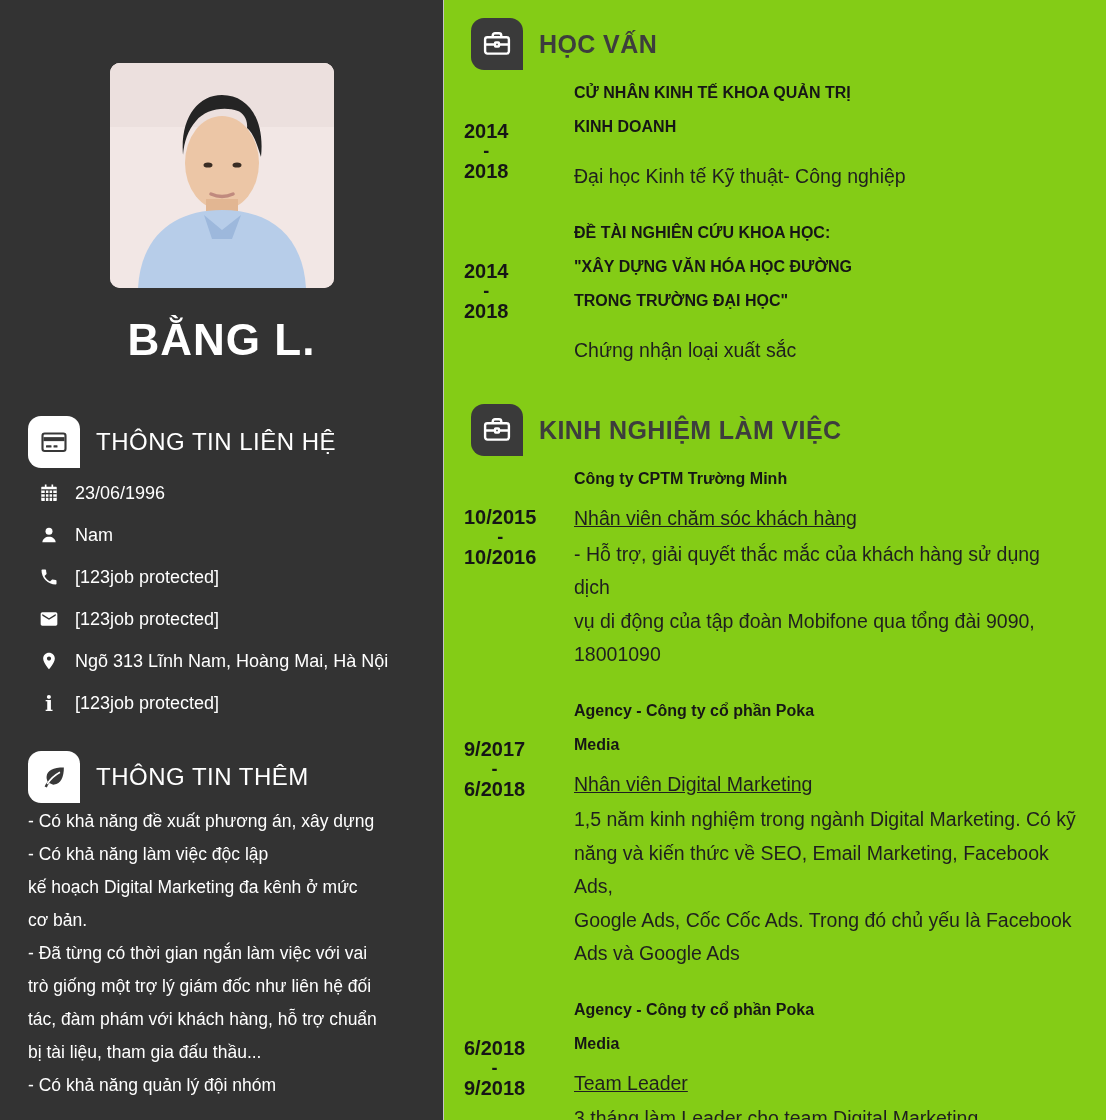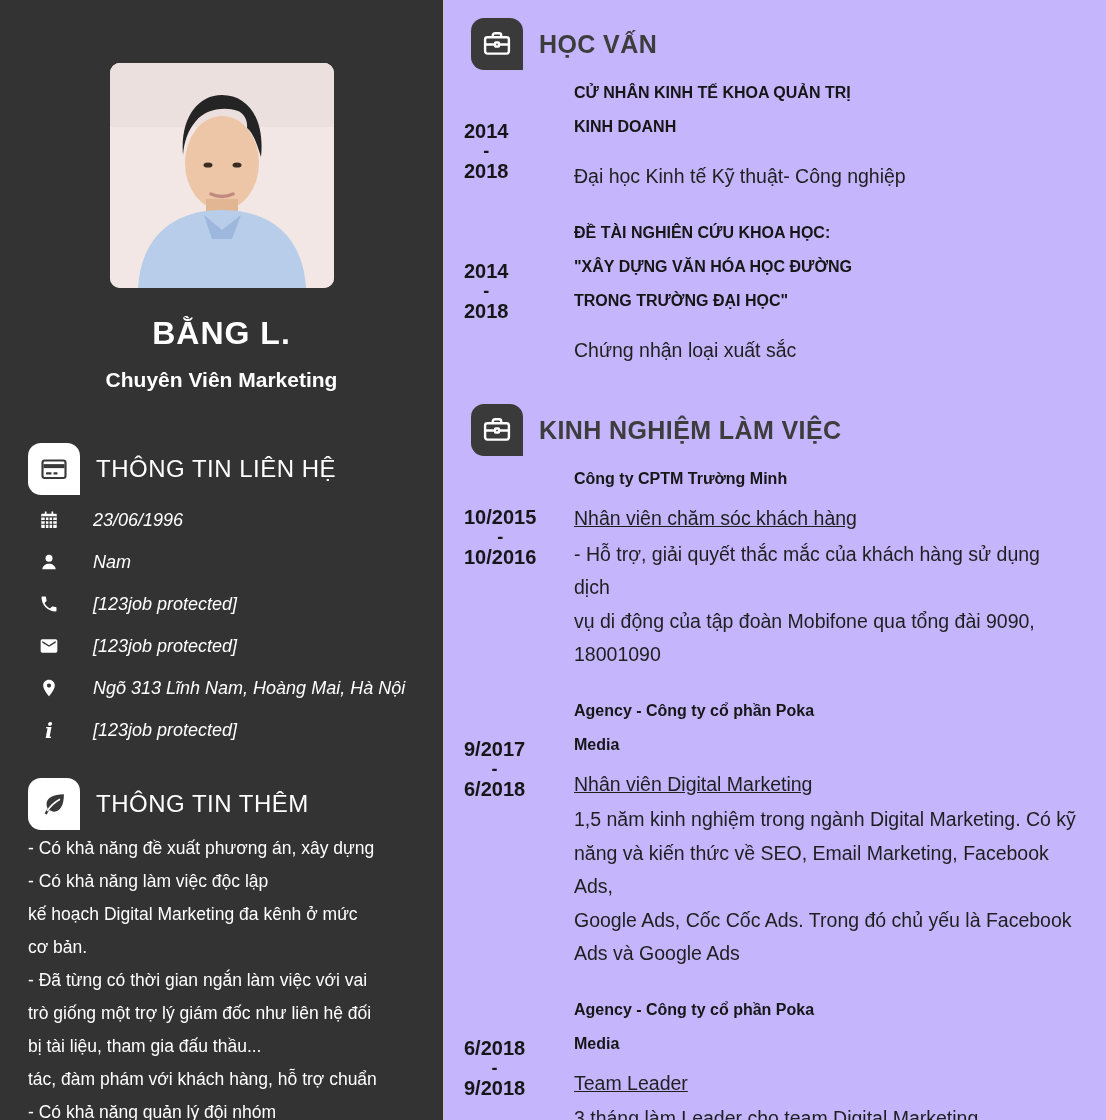--- a/index.html
+++ b/index.html
@@ -3,44 +3,44 @@
 <meta charset="utf-8">
 <style>
   html,body{margin:0;padding:0;width:1106px;height:1120px;overflow:hidden;background:#fff;}
   body{font-family:"Liberation Sans","DejaVu Sans",sans-serif;}
   .page{display:flex;width:1106px;height:1120px;}
 
   
   .sidebar{width:443px;min-width:443px;height:1120px;background:#333333;color:#ffffff;overflow:hidden;}
   .photo{width:224px;height:225px;margin:63px auto 0;border-radius:10px;overflow:hidden;background:#f2e7e5;}
   .photo svg{display:block;}
-  .name{margin-top:27px;text-align:center;font-size:32px;font-weight:700;letter-spacing:1px;}
+  .name{margin-top:27px;text-align:center;font-size:44px;font-weight:700;letter-spacing:1px;}
   .job-title{margin-top:16px;text-align:center;font-size:21px;font-weight:700;}
 
   .side-header{display:flex;align-items:center;gap:16px;margin:51px 0 0 28px;text-align:left;}
   .side-header.second{margin-top:27px;}
   .tile{width:52px;height:52px;border-radius:13px 13px 0 13px;display:flex;align-items:center;justify-content:center;flex:0 0 auto;}
   .tile-light{background:#ffffff;color:#383838;}
   .tile-dark{background:#3a3a3a;color:#ffffff;}
   .tile-light svg{width:30px;height:30px;}
   .tile-dark svg{width:34px;height:34px;}
   .side-title{font-size:24px;font-weight:400;letter-spacing:.5px;color:#fff;}
 
   .contact-list{margin:4px 0 0 38px;text-align:left;}
-  .contact-item{display:flex;align-items:center;height:42px;gap:33px;font-style:italic;}
+  .contact-item{display:flex;align-items:center;height:42px;gap:15px;}
   .ci{width:22px;height:22px;color:#ffffff;display:flex;align-items:center;justify-content:center;flex:0 0 auto;}
   .ci svg{width:20px;height:20px;}
   .glyph-i{font-family:"DejaVu Serif",serif;font-weight:700;font-size:21px;line-height:21px;}
   .ci-text{font-size:18px;color:#ffffff;white-space:nowrap;}
 
   .additional{margin:2px 24px 0 28px;text-align:left;}
   .add-line{font-size:17.5px;line-height:33px;color:#ffffff;}
 
   
-  .main{flex:1;background:#c4b5fd;border-left:1px solid #c4c4c4;padding:18px 28px 0 20px;color:#1f1f1f;}
+  .main{flex:1;background:#84cc16;border-left:1px solid #c4c4c4;padding:18px 28px 0 20px;color:#1f1f1f;}
   .main-header{display:flex;align-items:center;gap:16px;margin:0 0 6px 7px;}
   .main-title{font-size:25px;font-weight:700;color:#3d3d3d;letter-spacing:.4px;}
   .section-exp{margin-top:37px;}
 
   .entry{display:grid;grid-template-columns:110px 1fr;margin-bottom:22px;}
   .entry:last-child{margin-bottom:0;}
   .dates{padding-top:7px;margin-top:36px;}
   .dates-inner{display:inline-block;text-align:center;font-weight:700;font-size:20px;line-height:24px;color:#161616;}
   .date-sep{font-size:18px;line-height:16px;}
   .entry-title{font-size:16px;font-weight:700;line-height:34px;color:#161616;white-space:pre-line;}
@@ -62,21 +62,20 @@
         <path d="M73 92c-3-36 14-60 39-60 26 0 43 24 39 62-5-17-9-25-14-29 1-9-4-15-9-17-15-5-33-1-42 10-8 9-12 21-13 34z" fill="#242424"></path>
         <ellipse cx="98" cy="102" rx="4.5" ry="2.6" fill="#3a2d24"></ellipse>
         <ellipse cx="127" cy="102" rx="4.5" ry="2.6" fill="#3a2d24"></ellipse>
         <path d="M101 131q11 5 22 0" stroke="#c08a7e" stroke-width="3.5" fill="none" stroke-linecap="round"></path>
         <path d="M96 136h32v24c-6 9-26 9-32 0z" fill="#e2b692"></path>
         <path d="M28 225c3-52 36-78 84-78s81 26 84 78z" fill="#b7cde9"></path>
         <path d="M94 152l18 15 19-15-9 24h-20z" fill="#9db8dc"></path>
       </svg>
     </div>
     <div class="name">BẰNG L.</div>
-    <div class="job-title">Chuyên Viên Marketing</div>
 
     <div class="side-header">
       <span class="tile tile-light">
           <svg viewBox="0 0 24 24">
             <rect x="2.8" y="5.2" width="18.4" height="14" rx="1.8" fill="none" stroke="currentColor" stroke-width="1.7"></rect>
             <rect x="3.6" y="8.1" width="16.8" height="3.2" fill="currentColor"></rect>
             <rect x="5.6" y="14.6" width="4.4" height="1.8" rx="0.4" fill="currentColor"></rect>
             <rect x="11.6" y="14.6" width="3.2" height="1.8" rx="0.4" fill="currentColor"></rect>
           </svg>
         </span>
@@ -159,23 +158,23 @@
         <div class="add-line">- Có khả năng làm việc độc lập</div>
 
         <div class="add-line">kế hoạch Digital Marketing đa kênh ở mức</div>
 
         <div class="add-line">cơ bản.</div>
 
         <div class="add-line">- Đã từng có thời gian ngắn làm việc với vai</div>
 
         <div class="add-line">trò giống một trợ lý giám đốc như liên hệ đối</div>
 
+        <div class="add-line">tác, đàm phám với khách hàng, hỗ trợ chuẩn</div>
+
         <div class="add-line">bị tài liệu, tham gia đấu thầu...</div>
-
-        <div class="add-line">tác, đàm phám với khách hàng, hỗ trợ chuẩn</div>
 
         <div class="add-line">- Có khả năng quản lý đội nhóm</div>
       </div>
   </aside>
 
   <main class="main">
 
     <section class="section edu">
       <div class="main-header">
         <span class="tile tile-dark">

